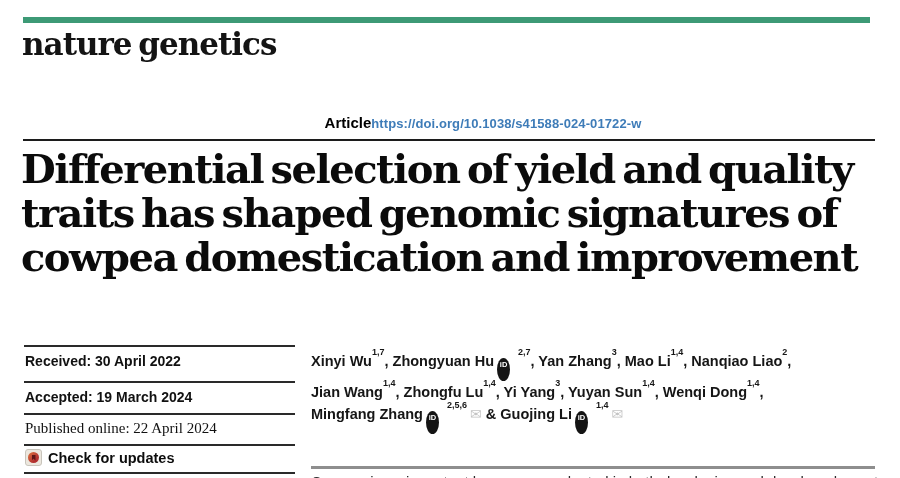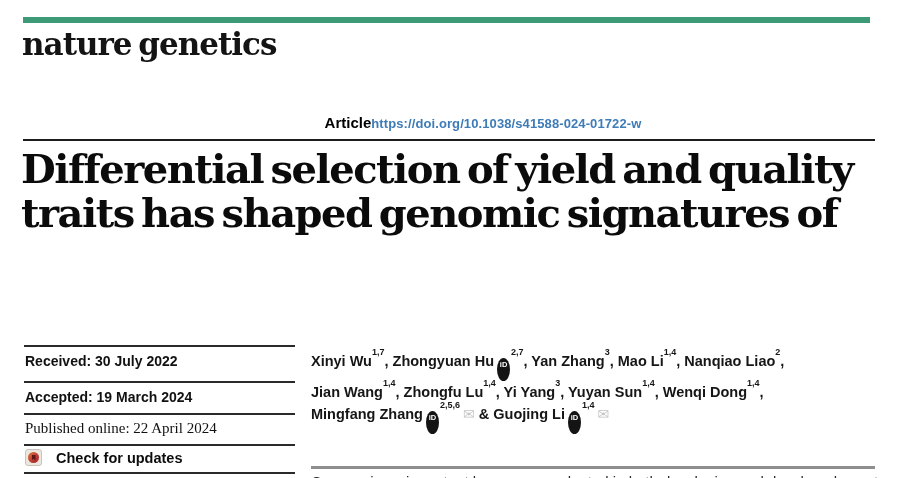--- a/index.html
+++ b/index.html
@@ -33,21 +33,21 @@
     position:absolute; left:21px; top:147px; width:866px;
     font-family:"DejaVu Serif", serif; font-weight:700;
     font-size:40px; line-height:44px; letter-spacing:-1.5px; word-spacing:-5px;
     color:#0b0b0b;
   }
   
   .meta-rule { position:absolute; left:24px; width:271px; height:1.5px; background:#2a2a2a; }
   .meta-row  { position:absolute; left:25px; width:270px; font-size:14px; font-weight:700; color:#111; }
   .meta-row.serif { font-family:"Liberation Serif", serif; font-weight:400; font-size:15px; }
   .check-updates {
-    position:absolute; left:25px; top:449px; display:flex; align-items:center; gap:14px;
+    position:absolute; left:25px; top:449px; display:flex; align-items:center; gap:6px;
     cursor:pointer;
   }
   .crossmark-icon {
     width:17px; height:17px; border-radius:3px; background:#ece7de;
     border:1px solid #c8c4bb; display:inline-flex; align-items:center; justify-content:center;
     position:relative;
   }
   .crossmark-circle {
     width:11px; height:11px; border-radius:50%;
     background:linear-gradient(135deg, #e0763f 0%, #b23030 70%);
@@ -57,21 +57,21 @@
   .check-updates-label { font-size:14.5px; font-weight:700; color:#0d0d0d; }
   
   .authors { position:absolute; left:311px; top:350px; width:572px; }
   .author-line {
     white-space:nowrap; font-size:14.5px; font-weight:700; color:#161616; line-height:22px;
   }
   .author-line sup { font-size:9px; font-weight:700; position:relative; top:-5px; line-height:0;margin-top:12px; }
   .orcid-icon {
     display:inline-block; width:13px; height:23px; border-radius:50%; background:#141414;
     color:#fff; font-size:7.5px; font-weight:700; text-align:center; line-height:13px;
-    margin:0 1px 0 3px; vertical-align:-1px; cursor:pointer;
+    margin:0 8px 0 3px; vertical-align:-1px; cursor:pointer;
   }
   .email-icon {
     color:#c4c4c4; font-size:14px; font-weight:400; margin-left:3px; cursor:pointer;
   }
   .abstract-rule {
     position:absolute; left:311px; top:466px; width:564px; height:3px;
     background:var(--rule, #8e8e8e);
   }
   .abstract-clip {
     position:absolute; left:311px; top:472px; width:566px;
@@ -91,24 +91,25 @@
   <div class="article-header">
     <span class="article-type">Article</span>
     <a class="doi" href="#">https://doi.org/10.1038/s41588-024-01722-w</a>
   </div>
 
   <div class="header-rule"></div>
 
   <h1 class="title">
     <span>Differential selection of yield and quality</span><br>
     <span>traits has shaped genomic signatures of</span><br>
+    <span>cowpea domestication and improvement</span>
   </h1>
 
   <div class="meta-rule" style="top:345px"></div>
-  <div class="meta-row" style="top:353px">Received: 30 July 2022</div>
+  <div class="meta-row" style="top:353px">Received: 30 April 2022</div>
   <div class="meta-rule" style="top:381px"></div>
   <div class="meta-row" style="top:389px">Accepted: 19 March 2024</div>
   <div class="meta-rule" style="top:413px"></div>
   <div class="meta-row serif" style="top:420px">Published online: 22 April 2024</div>
   <div class="meta-rule" style="top:444px"></div>
 
   <div class="check-updates">
     <span class="crossmark-icon">
       <span class="crossmark-circle">
         <span class="crossmark-mark"></span>

